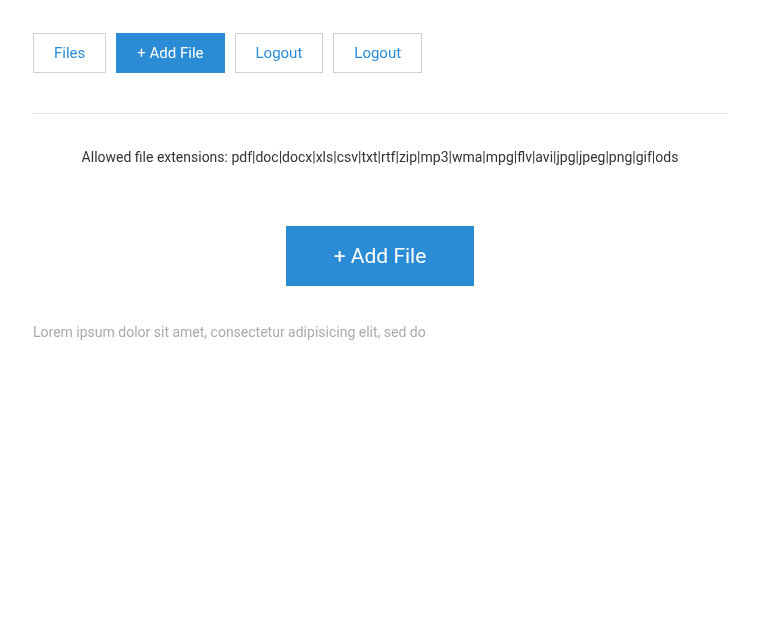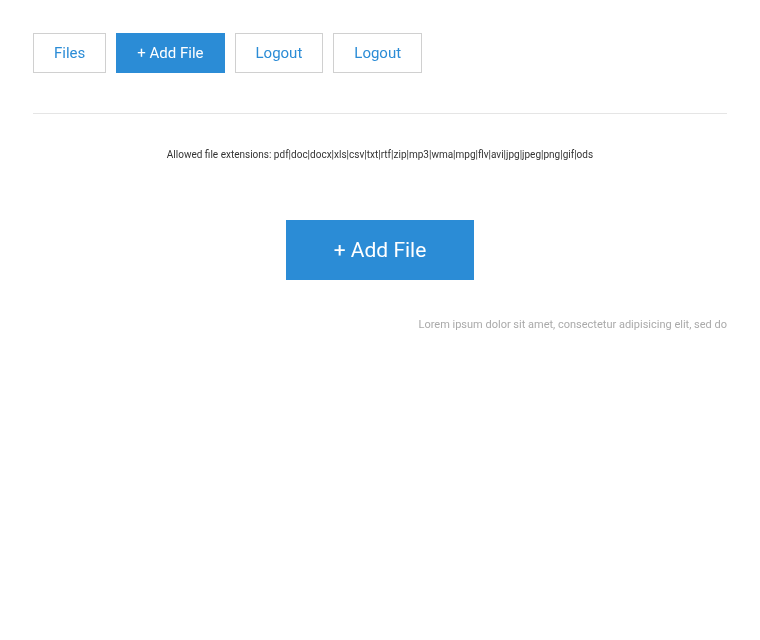--- a/index.html
+++ b/index.html
@@ -34,44 +34,44 @@
       border-color: #2b8cd6;
     }
     .divider {
       border: none;
       border-top: 1px solid #e5e5e5;
       margin-bottom: 34px;
     }
     .info-block {
       text-align: center;
       color: #333333;
-      font-size: 10px;
+      font-size: 14px;
       line-height: 1.4;
       margin-bottom: 58px;
     }
     .info-line {
       display: block;
     }
     .add-file-wrapper {
       text-align: center;
       margin-bottom: 38px;
     }
     .add-file-btn {
       background: #2b8cd6;
       color: #ffffff;
       border: none;
       padding: 18px 48px;
       font-size: 21px;
       cursor: pointer;
       font-family: inherit;
     }
     .help-text {
-      text-align: right;
+      text-align: left;
       color: #aaaaaa;
-      font-size: 11px;
+      font-size: 14px;
     }
   </style>
 </head>
 <body>
 
 <div class="nav">
   <button class="nav-btn">Files</button>
   <button class="nav-btn active">+ Add File</button>
   <button class="nav-btn">Logout</button>
   <button class="nav-btn">Logout</button>

